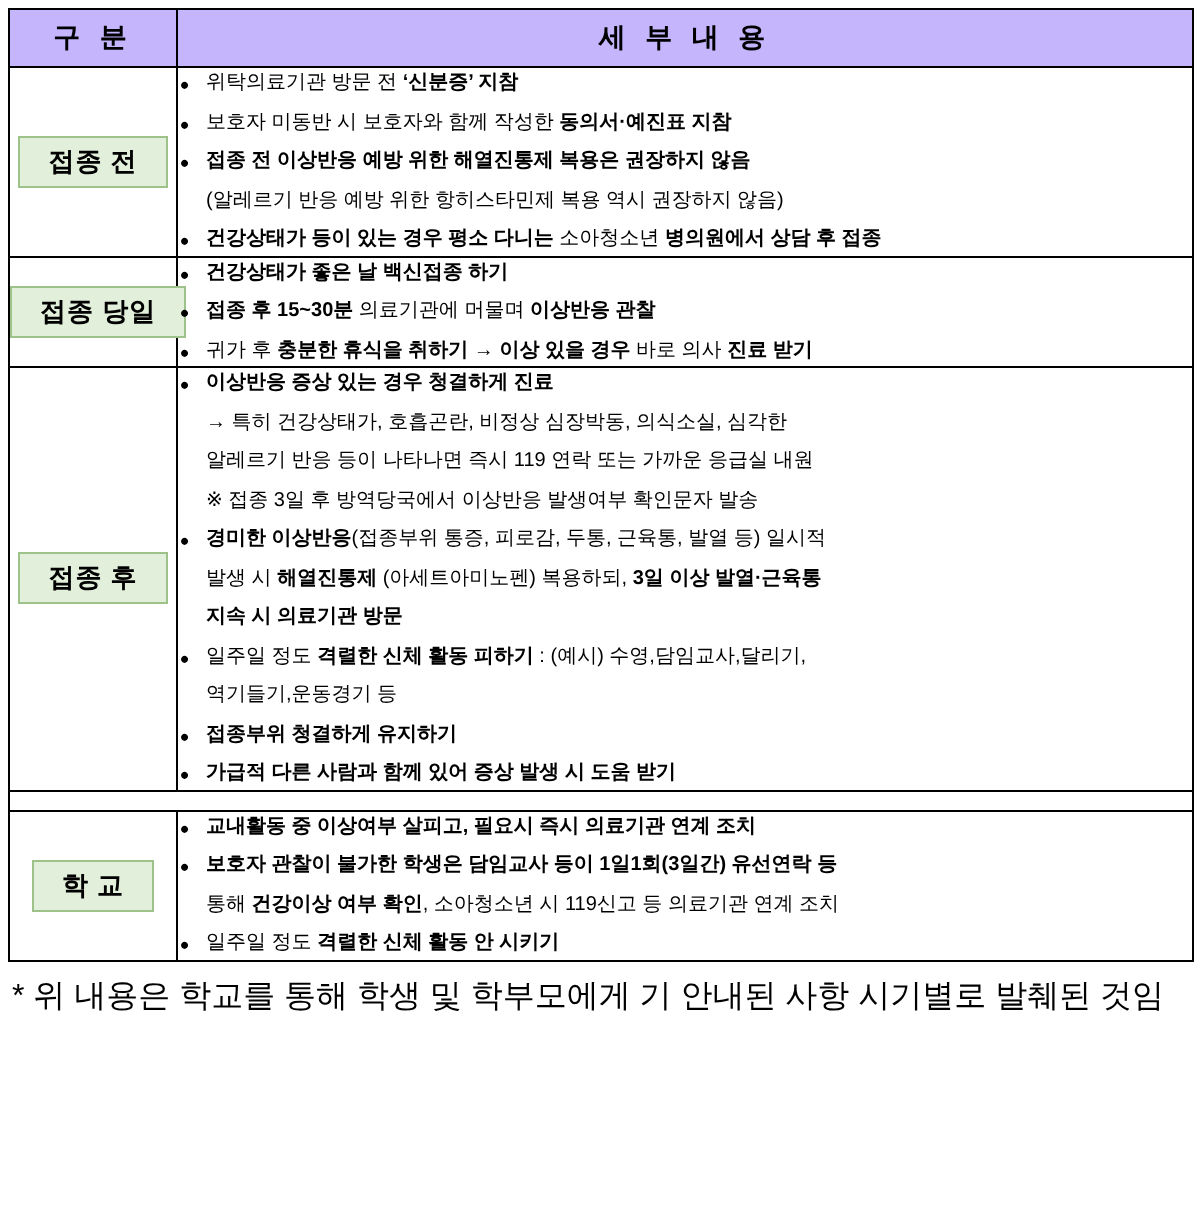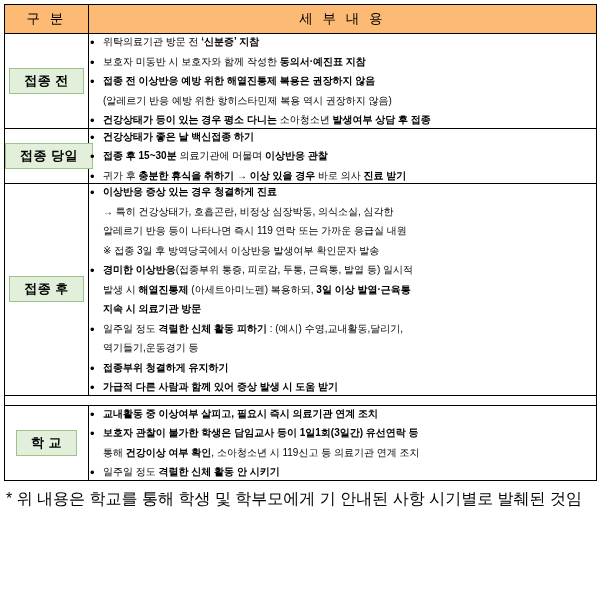--- a/index.html
+++ b/index.html
@@ -31,24 +31,24 @@
   table.guide col.c2 { width: 508px; }
 
   table.guide th, table.guide td {
     border: 1px solid #000;
     vertical-align: middle;
     padding: 0;
   }
   thead th {
     height: 28px;
     font-size: 13.5px;
-    font-weight: normal;
+    font-weight: bold;
     letter-spacing: 3px;
     text-align: center;
-    background: #fdba74;
+    background: #c4b5fd;
   }
   td.cat {
     text-align: center;
     vertical-align: middle;
     padding: 2px;
   }
   .cat-badge {
     display: inline-block;
     background: #e2efda;
     border: 1px solid #9dc38a;
@@ -116,21 +116,21 @@
     </thead>
     <tbody id="tbody">
         <tr>
           <td class="cat"><span class="cat-badge">접종 전</span></td>
           <td class="detail">
             <ul class="bullets">
               <li class="bulleted"><span>위탁의료기관 방문 전 </span><span class="b">‘신분증’ 지참</span></li>
               <li class="bulleted"><span>보호자 미동반 시 보호자와 함께 작성한 </span><span class="b">동의서·예진표 지참</span></li>
               <li class="bulleted"><span class="b">접종 전 이상반응 예방 위한 </span><span class="b">해열진통제 복용은 권장하지 않음</span></li>
               <li class="nobullet"><span>(알레르기 반응 예방 위한 항히스타민제 복용 역시 권장하지 않음)</span></li>
-              <li class="bulleted"><span class="b">건강상태가 등이 있는 경우 평소 다니는 </span><span>소아청소년 </span><span class="b">발생여부 상담 후 접종</span></li>
+              <li class="bulleted"><span class="b">건강상태가 등이 있는 경우 평소 다니는 </span><span>소아청소년 </span><span class="b">병의원에서 상담 후 접종</span></li>
             </ul>
           </td>
         </tr>
         <tr>
           <td class="cat"><span class="cat-badge">접종 당일</span></td>
           <td class="detail">
             <ul class="bullets">
               <li class="bulleted"><span class="b">건강상태가 좋은 날 백신접종 하기</span></li>
               <li class="bulleted"><span class="b">접종 후 15~30분 </span><span>의료기관에 머물며 </span><span class="b">이상반응 관찰</span></li>
               <li class="bulleted"><span>귀가 후 </span><span class="b">충분한 휴식을 취하기</span><span> → </span><span class="b">이상 있을 경우 </span><span>바로 의사 </span><span class="b">진료 받기</span></li>
@@ -141,21 +141,21 @@
           <td class="cat"><span class="cat-badge">접종 후</span></td>
           <td class="detail">
             <ul class="bullets">
               <li class="bulleted"><span class="b">이상반응 증상 있는 경우 </span><span class="b">청결하게 진료</span></li>
               <li class="nobullet"><span>→ 특히 건강상태가, 호흡곤란, 비정상 심장박동, 의식소실, 심각한</span></li>
               <li class="nobullet"><span>알레르기 반응 등이 나타나면 즉시 119 연락 또는 가까운 응급실 내원</span></li>
               <li class="nobullet"><span>※ 접종 3일 후 방역당국에서 이상반응 발생여부 확인문자 발송</span></li>
               <li class="bulleted"><span class="b">경미한 이상반응</span><span>(접종부위 통증, 피로감, 두통, 근육통, 발열 등) 일시적</span></li>
               <li class="nobullet"><span>발생 시 </span><span class="b">해열진통제 </span><span>(아세트아미노펜) </span><span>복용하되, </span><span class="b">3일 이상 발열·근육통</span></li>
               <li class="nobullet"><span class="b">지속 시 의료기관 방문</span></li>
-              <li class="bulleted"><span>일주일 정도 </span><span class="b">격렬한 신체 활동 피하기</span><span> : (예시) 수영,교내활동,달리기,</span></li>
+              <li class="bulleted"><span>일주일 정도 </span><span class="b">격렬한 신체 활동 피하기</span><span> : (예시) 수영,담임교사,달리기,</span></li>
               <li class="nobullet"><span>역기들기,운동경기 등</span></li>
               <li class="bulleted"><span class="b">접종부위 청결하게 유지하기</span></li>
               <li class="bulleted"><span class="b">가급적 다른 사람과 함께 있어 증상 발생 시 도움 받기</span></li>
             </ul>
           </td>
         </tr>
         <tr class="gap-row">
           <td colspan="2"></td>
         </tr>
         <tr>

